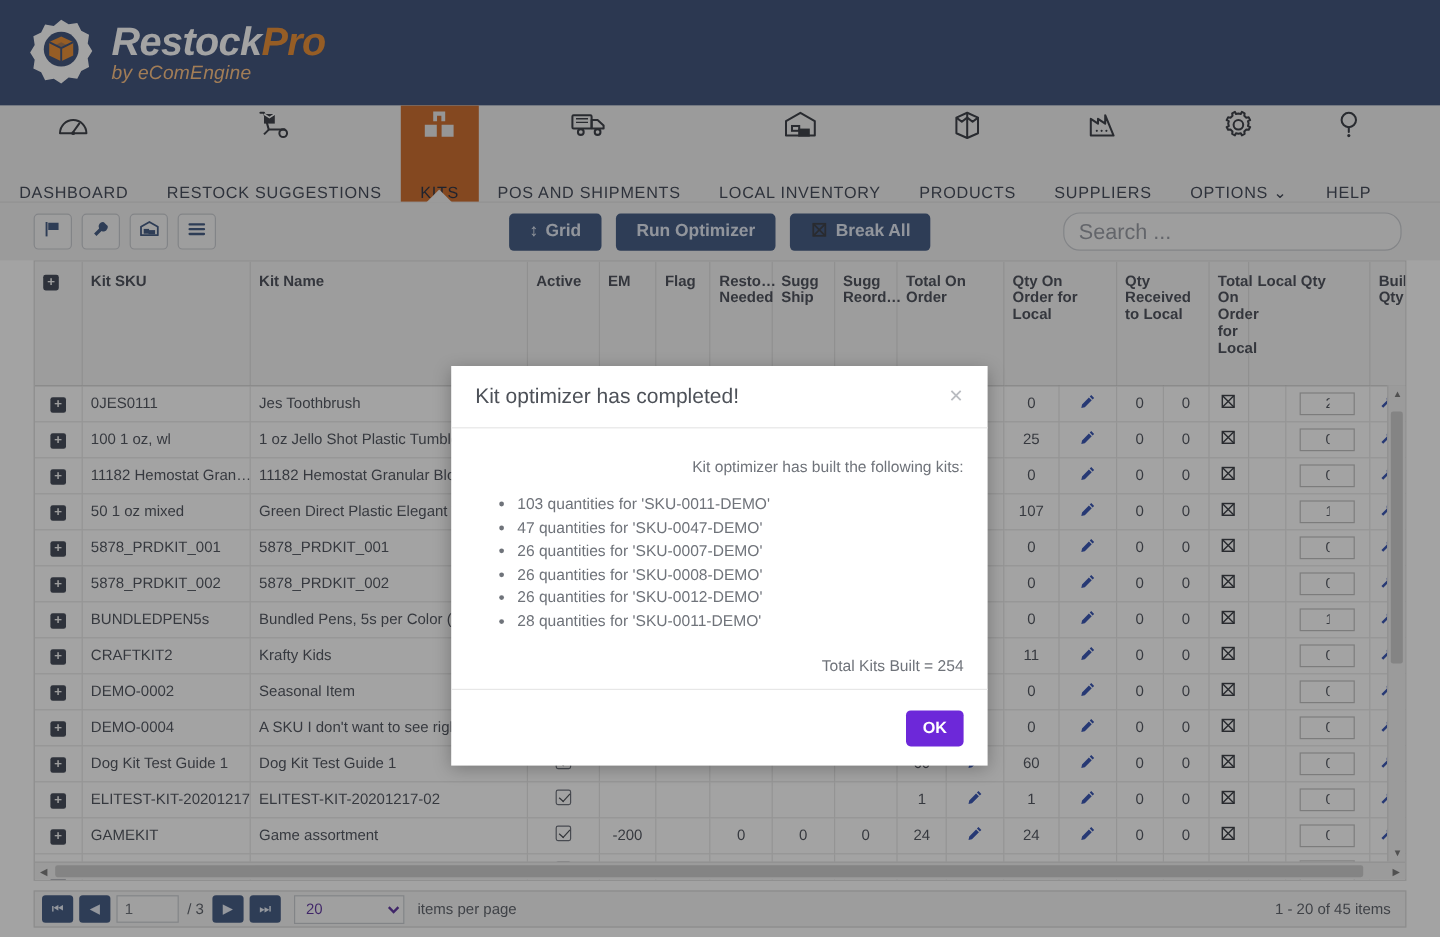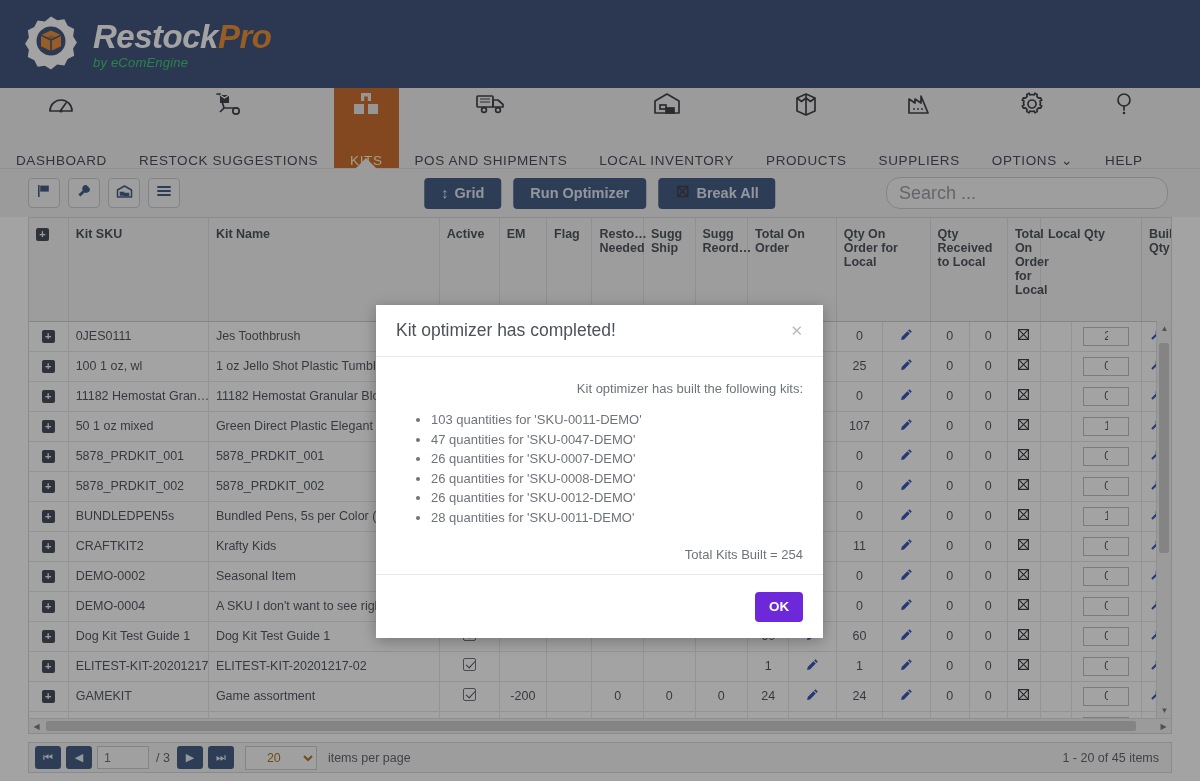--- a/index.html
+++ b/index.html
@@ -29,21 +29,21 @@
     flex: none;
   }
   .logo-text { line-height: 1; font-style: italic; }
   .logo-title {
     font-size: 33px; font-weight: bold;
     letter-spacing: -0.5px;
     color: #ffffff;
   }
   .logo-title .pro { color: #e8801a; }
   .logo-sub {
-    font-size: 13px; color: #22c55e;
+    font-size: 16px; color: #fdba74;
     margin-top: 3px; letter-spacing: 0.2px;
   }
 
   
   .nav {
     height: 81px;
     background: #f1f1f1;
     display: flex; align-items: stretch;
     border-bottom: 1px solid #dcdcdc;
     position: relative;
@@ -56,21 +56,21 @@
     color: #2b3242;
     cursor: pointer;
     position: relative;
   }
   .nav-item .nav-label {
     font-size: 13.5px; letter-spacing: 0.6px;
     white-space: nowrap;
   }
   .nav-item.active {
     background: #c65911;
-    color: #fef9c3;
+    color: #0f172a;
   }
   .nav-item.active::after {
     content: "";
     position: absolute;
     bottom: -1px; left: 50%;
     transform: translateX(-50%);
     border-left: 11px solid transparent;
     border-right: 11px solid transparent;
     border-bottom: 11px solid #f1f1f1;
   }
@@ -260,26 +260,26 @@
     width: 52px; height: 23px;
     border: 1px solid #c4c7cc;
     background: #fafafa;
     font-size: 12.5px;
     color: #5a5f68;
     padding: 0 6px;
     font-family: "Liberation Sans", sans-serif;
   }
   .pg-of { font-size: 12.5px; color: #4a4f58; margin: 0 2px; }
   .pg-sel {
-    width: 72px; height: 24px;
+    width: 92px; height: 24px;
     border: 1px solid #c4c7cc;
     background: #fafafa;
     font-size: 12.5px;
-    color: #a16207;
-    padding: 0 17px;
+    color: #4c1d95;
+    padding: 0 5px;
     margin-left: 6px;
     font-family: "Liberation Sans", sans-serif;
   }
   .pg-ipp { margin-left: 6px; }
   .pg-count { margin-left: auto; margin-right: 6px; }
 
   
   .backdrop {
     position: absolute; inset: 0;
     background: rgba(50,50,50,0.45);

